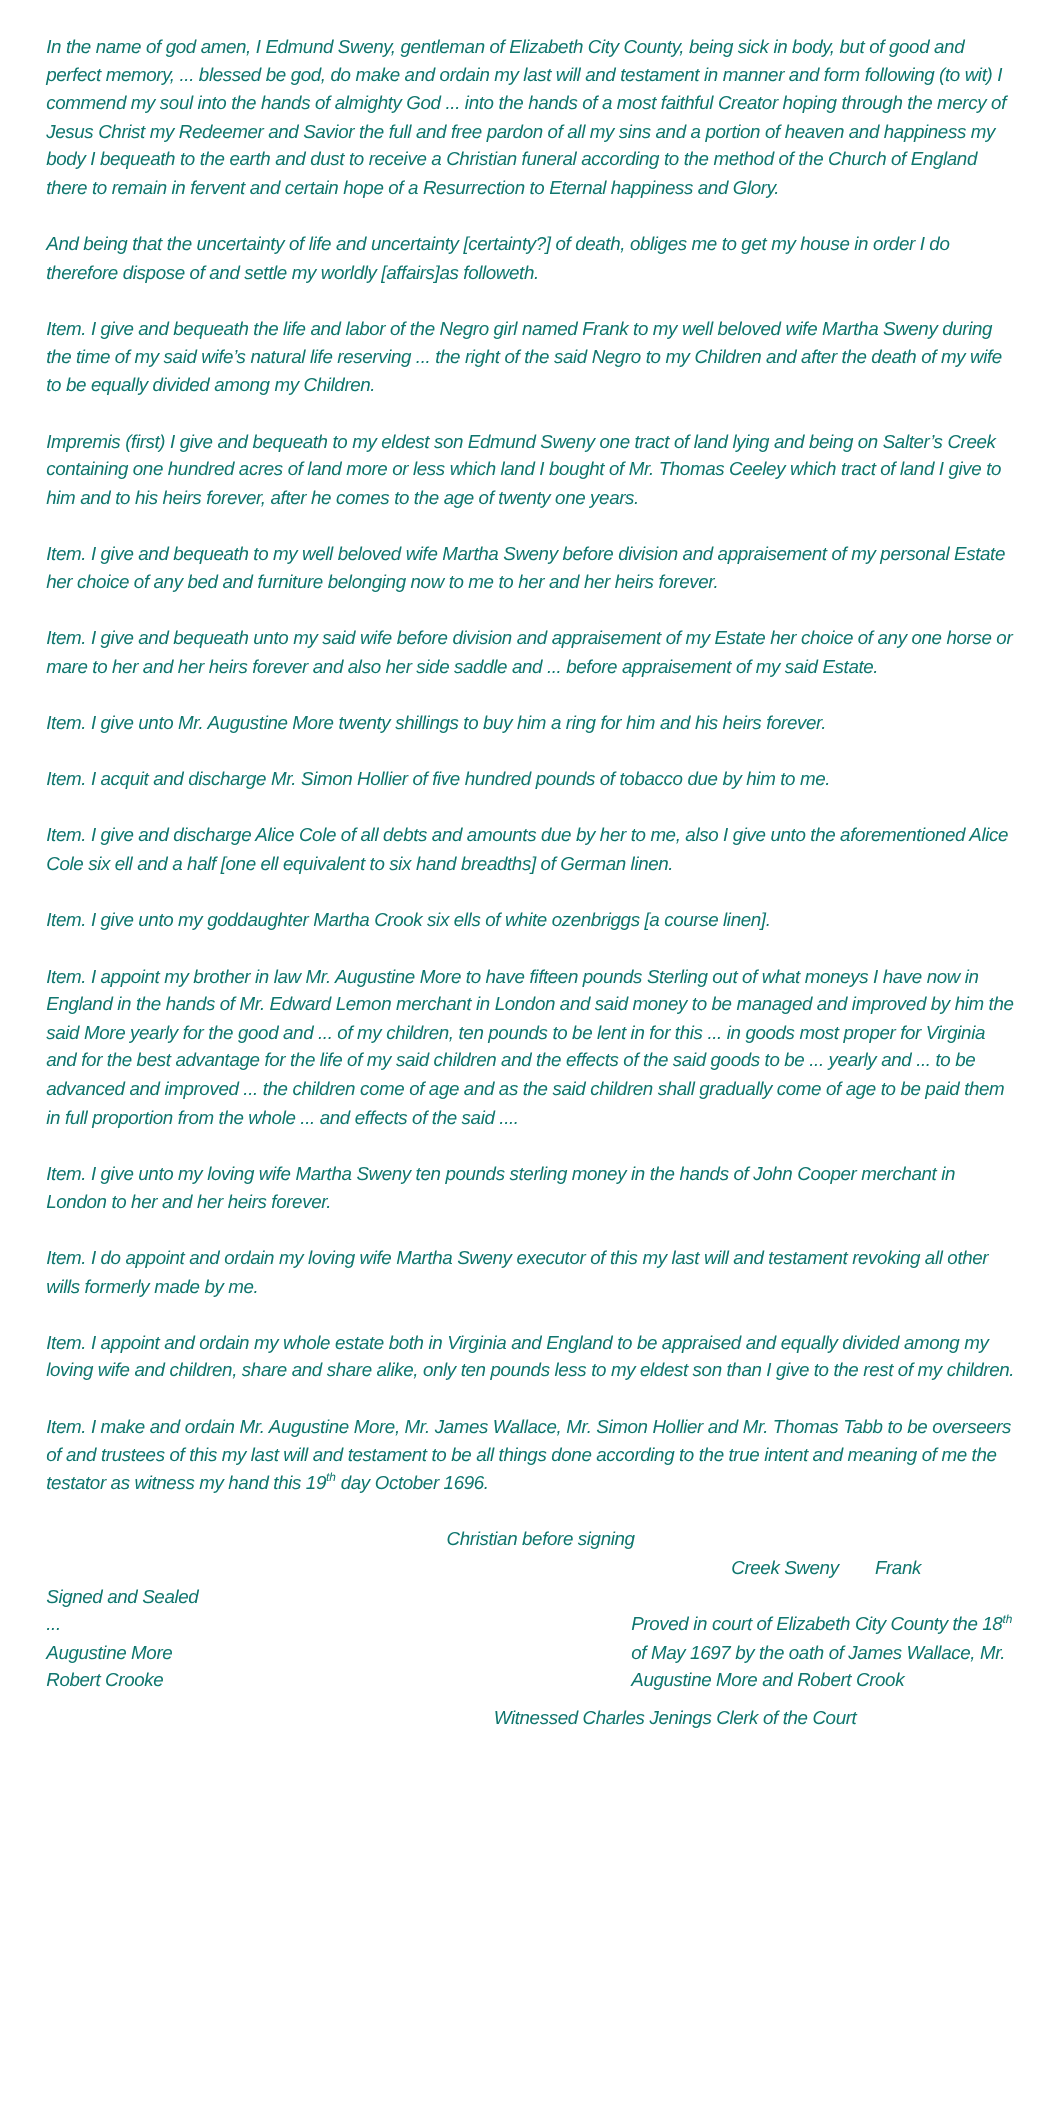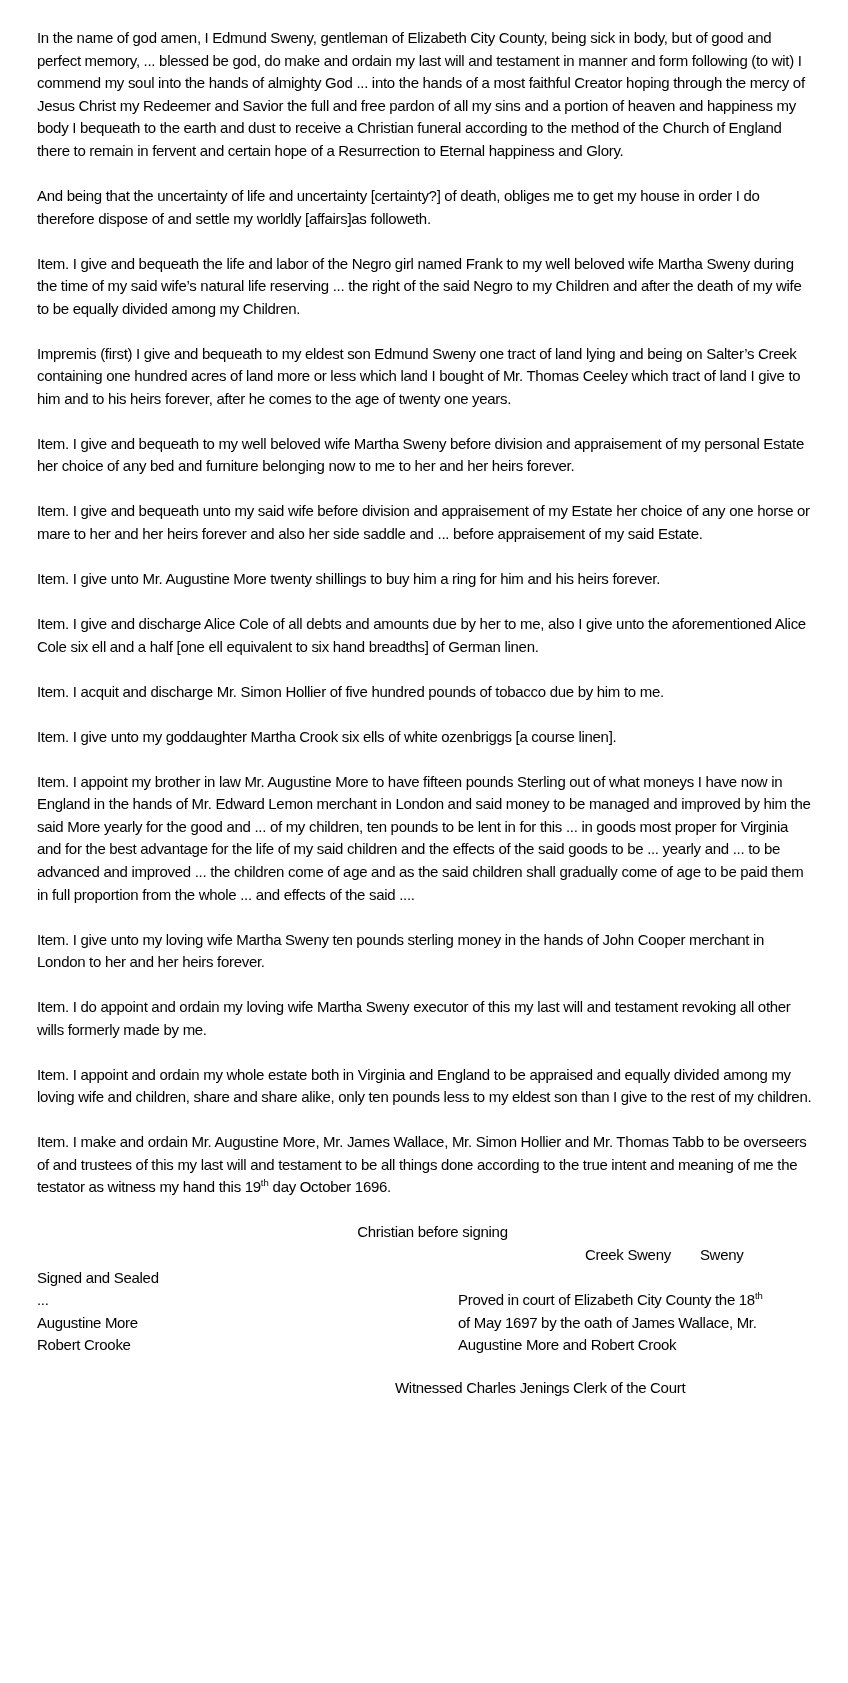--- a/index.html
+++ b/index.html
@@ -1,71 +1,72 @@
 <!DOCTYPE html>
 <html><head>
 <meta charset="utf-8">
 <style>
   html, body { margin: 0; padding: 0; background: #ffffff; }
   .page {
     position: relative;
     width: 848px;
     height: 1683px;
     background: #ffffff;
-    color: #000000;
+    color: #0f766e;
     font-family: "Liberation Sans", sans-serif;
     font-size: 15px;
     line-height: 22.6px;
     letter-spacing: -0.3px;
     overflow: hidden;
+    font-style: italic;
   }
   .content { padding: 27px 36px 0 37px; }
   .para { margin: 0 0 22.4px 0; }
   sup.ordinal {
     font-size: 9.5px;
     vertical-align: super;
     line-height: 0;
     letter-spacing: 0;
   }
   .interlined { text-align: center; text-indent: 16px; }
   .sig-name-line { padding-left: 548px; white-space: nowrap; }
   .sig-name-line .seal { margin-left: 29px; }
-  .sig-cols { display: flex; }
+  .sig-cols { display: flex; gap: 47px; }
   .sig-left { width: 421px; }
   .sig-right { flex: 1; }
   .sig-left > div, .sig-right > div { height: 22.6px; white-space: nowrap; }
-  .witnessed { margin-top: 20px; margin-left: 358px; }
+  .witnessed { margin-top: 7px; margin-left: 358px; }
 </style>
 </head>
 <body>
 
 <div class="page">
   <div class="content">
 
     <p class="para">In the name of god amen, I Edmund Sweny, gentleman of Elizabeth City County, being sick in body, but of good and perfect memory, ... blessed be god, do make and ordain my last will and testament in manner and form following (to wit) I commend my soul into the hands of almighty God ... into the hands of a most faithful Creator hoping through the mercy of Jesus Christ my Redeemer and Savior the full and free pardon of all my sins and a portion of heaven and happiness my body I bequeath to the earth and dust to receive a Christian funeral according to the method of the Church of England there to remain in fervent and certain hope of a Resurrection to Eternal happiness and Glory.</p>
     <p class="para">And being that the uncertainty of life and uncertainty [certainty?] of death, obliges me to get my house in order I do therefore dispose of and settle my worldly [affairs]as followeth.</p>
     <p class="para">Item. I give and bequeath the life and labor of the Negro girl named Frank to my well beloved wife Martha Sweny during the time of my said wife’s natural life reserving ... the right of the said Negro to my Children and after the death of my wife to be equally divided among my Children.</p>
     <p class="para">Impremis (first) I give and bequeath to my eldest son Edmund Sweny one tract of land lying and being on Salter’s Creek containing one hundred acres of land more or less which land I bought of Mr. Thomas Ceeley which tract of land I give to him and to his heirs forever, after he comes to the age of twenty one years.</p>
     <p class="para">Item. I give and bequeath to my well beloved wife Martha Sweny before division and appraisement of my personal Estate her choice of any bed and furniture belonging now to me to her and her heirs forever.</p>
     <p class="para">Item. I give and bequeath unto my said wife before division and appraisement of my Estate her choice of any one horse or mare to her and her heirs forever and also her side saddle and ... before appraisement of my said Estate.</p>
     <p class="para">Item. I give unto Mr. Augustine More twenty shillings to buy him a ring for him and his heirs forever.</p>
+    <p class="para">Item. I acquit and discharge Mr. Simon Hollier of five hundred pounds of tobacco due by him to me.</p>
     <p class="para">Item. I give and discharge Alice Cole of all debts and amounts due by her to me, also I give unto the aforementioned Alice Cole six ell and a half [one ell equivalent to six hand breadths] of German linen.</p>
-    <p class="para">Item. I acquit and discharge Mr. Simon Hollier of five hundred pounds of tobacco due by him to me.</p>
     <p class="para">Item. I give unto my goddaughter Martha Crook six ells of white ozenbriggs [a course linen].</p>
     <p class="para">Item. I appoint my brother in law Mr. Augustine More to have fifteen pounds Sterling out of what moneys I have now in England in the hands of Mr. Edward Lemon merchant in London and said money to be managed and improved by him the said More yearly for the good and ... of my children, ten pounds to be lent in for this ... in goods most proper for Virginia and for the best advantage for the life of my said children and the effects of the said goods to be ... yearly and ... to be advanced and improved ... the children come of age and as the said children shall gradually come of age to be paid them in full proportion from the whole ... and effects of the said ....</p>
     <p class="para">Item. I give unto my loving wife Martha Sweny ten pounds sterling money in the hands of John Cooper merchant in London to her and her heirs forever.</p>
     <p class="para">Item. I do appoint and ordain my loving wife Martha Sweny executor of this my last will and testament revoking all other wills formerly made by me.</p>
     <p class="para">Item. I appoint and ordain my whole estate both in Virginia and England to be appraised and equally divided among my loving wife and children, share and share alike, only ten pounds less to my eldest son than I give to the rest of my children.</p>
 
     <p class="para"><span>Item. I make and ordain Mr. Augustine More, Mr. James Wallace, Mr. Simon Hollier and Mr. Thomas Tabb to be overseers of and trustees of this my last will and testament to be all things done according to the true intent and meaning of me the testator as witness my hand this 19</span><sup class="ordinal">th</sup><span> day October 1696.</span></p>
 
     <div class="interlined">Christian before signing</div>
 
     <div class="sig-name-line">
-      <span>Creek Sweny</span><span class="seal">Sweny</span>
+      <span>Creek Sweny</span><span class="seal">Frank</span>
     </div>
 
     <div class="sig-cols">
       <div class="sig-left">
         <div>Signed and Sealed</div>
         <div>...</div>
         <div>Augustine More</div>
         <div>Robert Crooke</div>
       </div>
       <div class="sig-right">

